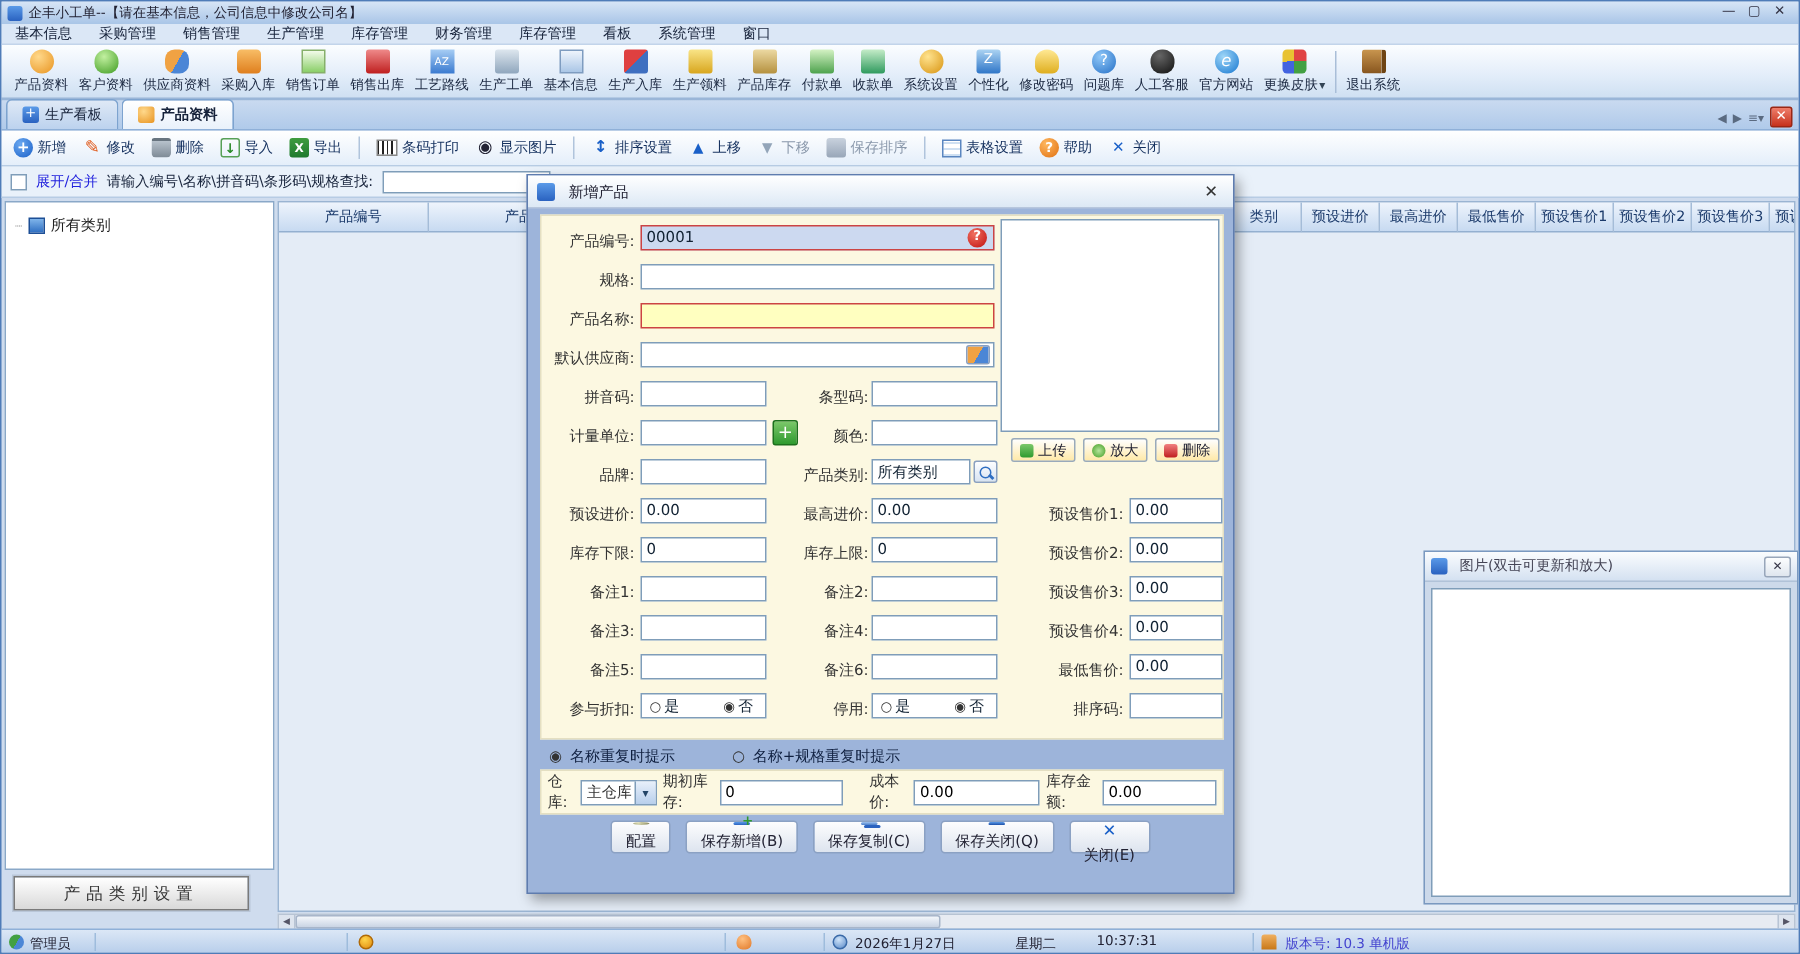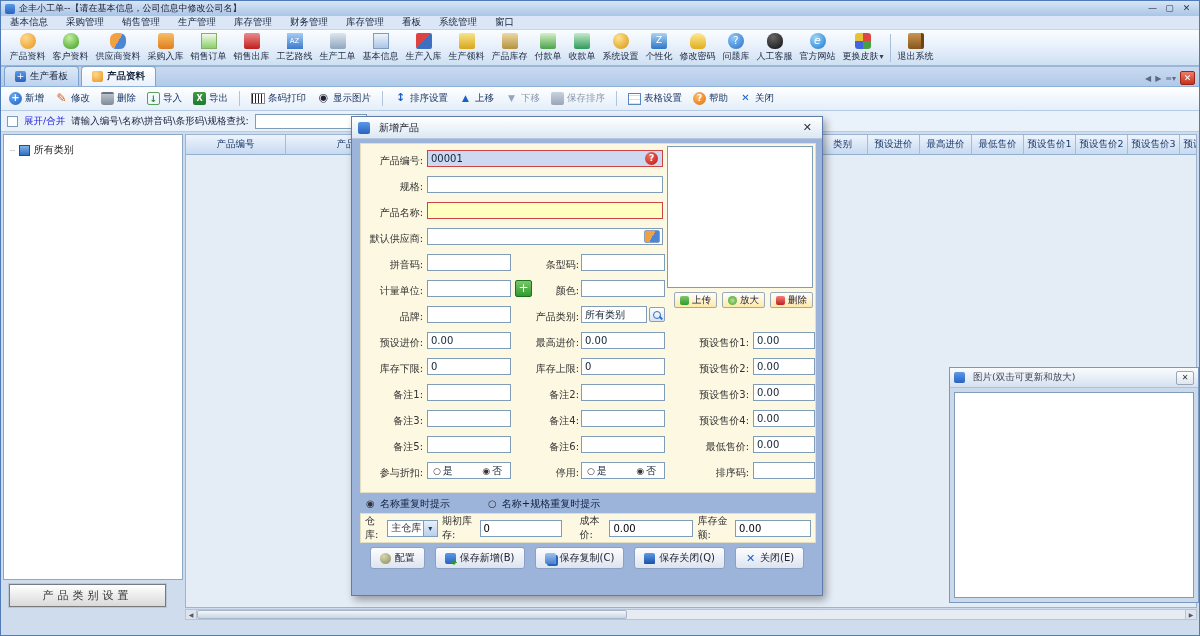--- a/index.html
+++ b/index.html
@@ -151,21 +151,21 @@
   .duprow{position:absolute;left:14px;top:380px;display:flex;gap:38px;font-size:10px;color:#102040;align-items:center;}
   .duprow .rdo{font-size:10px;}
   .invstrip{position:absolute;left:8px;top:396px;width:456px;height:30px;background:#fcf8e1;border:1px solid #e4dfc2;
             display:flex;align-items:center;padding:0 4px;gap:4px;font-size:10px;color:#333;}
   .invstrip .inp{height:17px;border:1px solid #7f9db9;background:#fff;font-size:10px;padding:0 3px;font-family:inherit;}
   .combo{width:64px;height:17px;border:1px solid #7f9db9;background:#fff;display:flex;align-items:center;font-size:10px;padding-left:3px;position:relative;}
   .combo::after{content:"▾";position:absolute;right:0;top:0;width:13px;height:15px;background:linear-gradient(#e8f0fa,#b8cfec);
                 border-left:1px solid #7f9db9;font-size:8px;text-align:center;line-height:15px;color:#246;}
   .dlgbtns{position:absolute;left:0;top:430px;width:100%;display:flex;justify-content:center;gap:10px;}
   .dbtn{height:22px;display:flex;align-items:center;gap:4px;padding:0 9px;font-size:10px;color:#223;
-        background:linear-gradient(#fdfdfe,#dde4ef);border:1px solid #8ba1c3;border-radius:3px;font-family:inherit;}
+        background:linear-gradient(#fdfdfe,#dde4ef);border:1px solid #8ba1c3;border-radius:3px;font-family:inherit;flex-direction:column;}
   .dic{width:11px;height:11px;display:inline-block;border-radius:2px;}
   .dic-gear{background:radial-gradient(circle at 35% 30%,#d8d8b0,#8a8a60);border-radius:50%;}
   .dic-savenew{background:linear-gradient(#5a9ae8,#2a62c0);position:relative;}
   .dic-savenew::after{content:"+";position:absolute;right:-2px;bottom:-3px;color:#2f9a2f;font-size:9px;font-weight:bold;}
   .dic-savecopy{background:linear-gradient(#9ec2ee,#4a7ecb);box-shadow:2px 2px 0 #2a62c0;}
   .dic-saveclose{background:linear-gradient(#5a9ae8,#1d50a8);border-radius:2px 2px 1px 1px;}
   .dic-x{color:#1a60c8;font-weight:bold;font-size:11px;line-height:11px;text-align:center;}
   .dic-x::after{content:"✕";}
   
   .imgpanel{position:absolute;left:948px;top:366px;width:250px;height:236px;background:#ccd9ea;border:1px solid #7a99c0;}
@@ -586,14 +586,31 @@
 
   <div class="imgpanel">
     <div class="imgpanel-title">
       <span class="appicon"></span>
       <span>图片(双击可更新和放大)</span>
       <span class="panelclose">✕</span>
     </div>
     <div class="imgpanel-body"></div>
   </div>
 
+  <div class="statusbar">
+    <span class="sico sico-users" style="left:5px"></span>
+    <span class="stxt" style="left:19px">管理员</span>
+    <span class="sdiv" style="left:62px"></span>
+    <span class="sico sico-badge" style="left:238px"></span>
+    <span class="sdiv" style="left:230px"></span>
+    <span class="sico sico-person" style="left:490px"></span>
+    <span class="sdiv" style="left:482px"></span>
+    <span class="sdiv" style="left:548px"></span>
+    <span class="sico sico-clock" style="left:554px"></span>
+    <span class="stxt" style="left:569px">2026年1月27日</span>
+    <span class="stxt" style="left:676px">星期二</span>
+    <span class="stxt" style="left:730px">10:37:31</span>
+    <span class="sdiv" style="left:834px"></span>
+    <span class="sico sico-home" style="left:840px"></span>
+    <span class="stxt ver" style="left:856px">版本号: 10.3 单机版</span>
+  </div>
 
 </div>
 
 </body></html>

